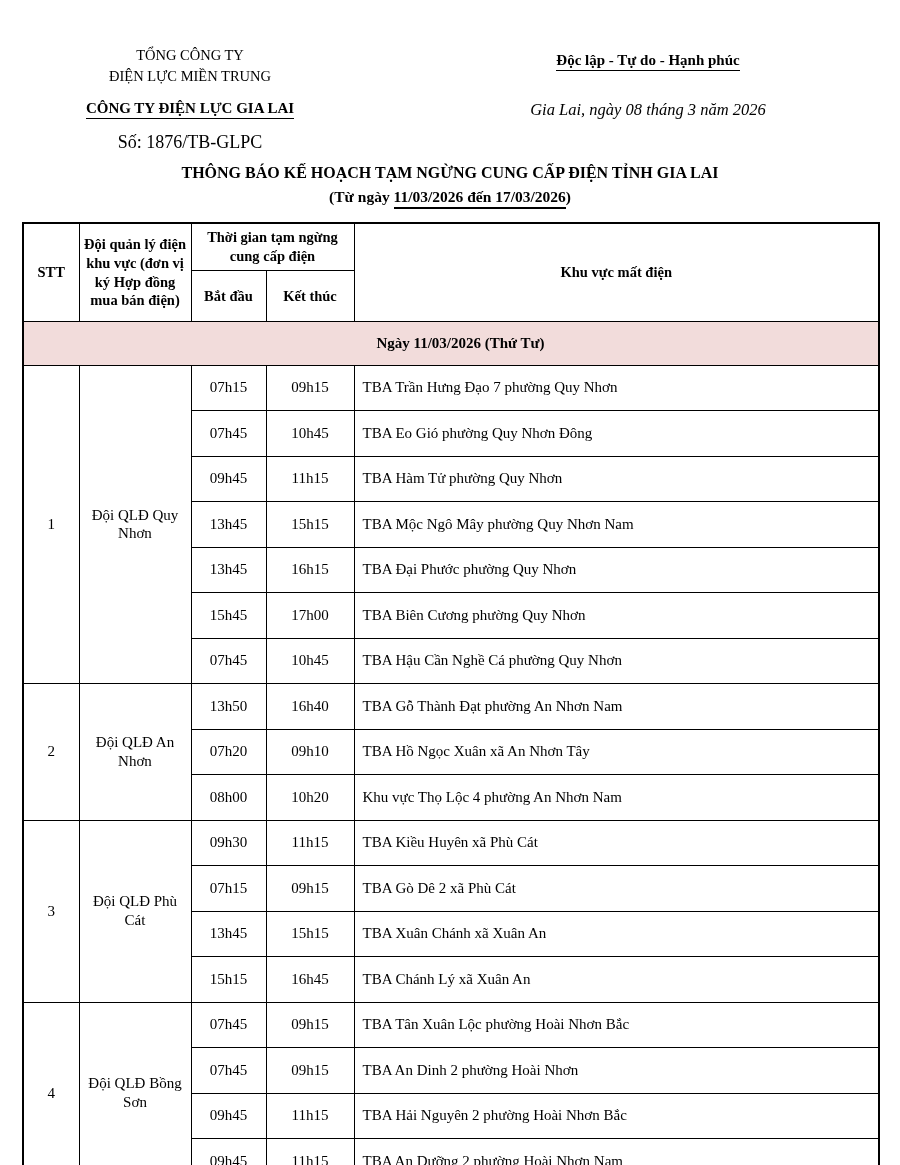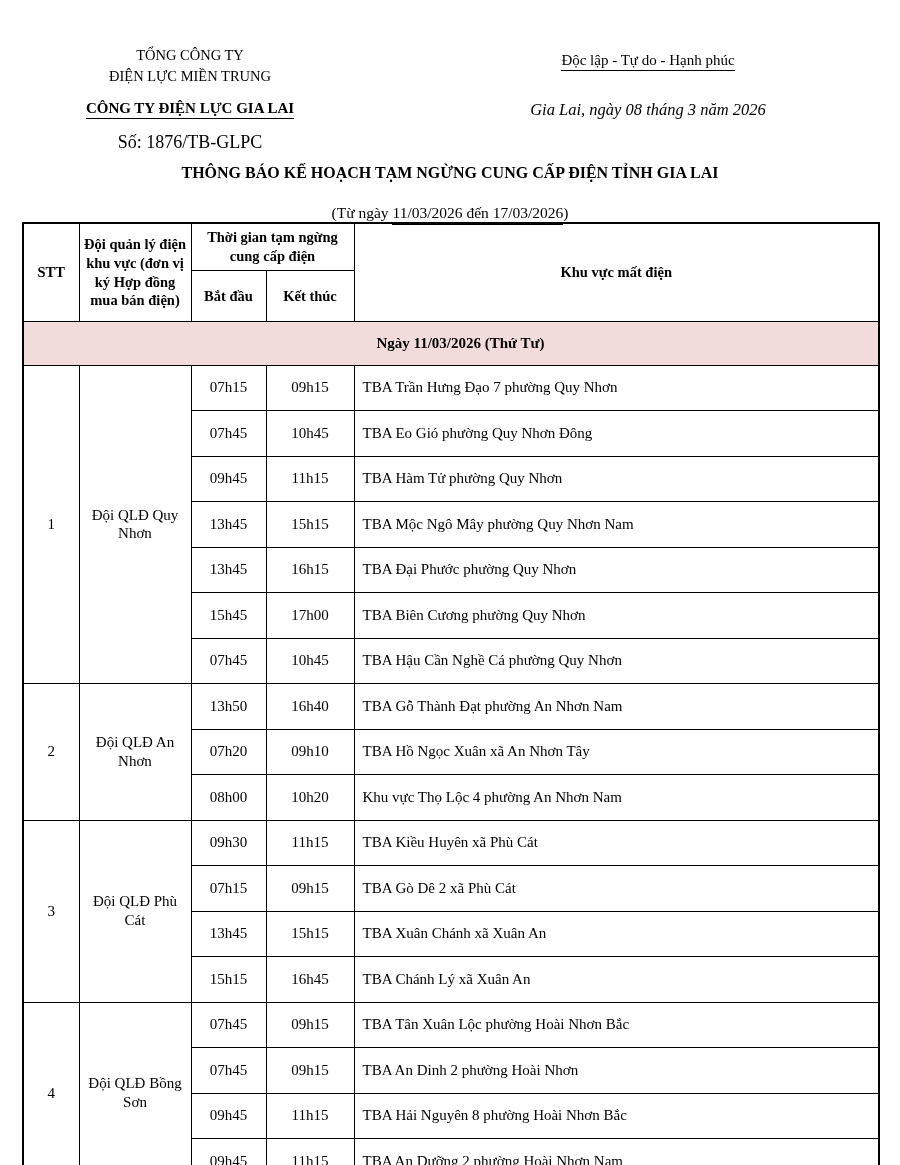--- a/index.html
+++ b/index.html
@@ -46,21 +46,21 @@
     width: 420px;
     text-align: center;
     line-height: 1.5;
   }
   .header-right .national-motto-1 {
     font-size: 15px;
     font-weight: bold;
   }
   .header-right .national-motto-2 {
     font-size: 15px;
-    font-weight: normal;
+    font-weight: bold;
     margin-top: 1px;
   }
   .header-right .national-motto-2 span {
     border-bottom: 1.5px solid #000;
     padding-bottom: 2px;
   }
   .header-right .date-line {
     font-size: 16.5px;
     font-style: italic;
     margin-top: 26px;
@@ -73,22 +73,22 @@
     width: 900px;
     text-align: center;
     line-height: 1.4;
   }
   .title-main {
     font-size: 16px;
     font-weight: bold;
   }
   .title-sub {
     font-size: 15.5px;
-    font-weight: normal;
-    margin-top: 18px;
+    font-weight: bold;
+    margin-top: 2px;
   }
   .title-sub .sub-underline {
     border-bottom: 2px solid #000;
     padding-bottom: 2px;
   }
   
   .doc-table {
     position: absolute;
     left: 22px;
     top: 222px;
@@ -256,21 +256,21 @@
           <td class="cell-left">TBA Tân Xuân Lộc phường Hoài Nhơn Bắc</td>
         </tr>
         <tr>
           <td class="cell-center">07h45</td>
           <td class="cell-center">09h15</td>
           <td class="cell-left">TBA An Dinh 2 phường Hoài Nhơn</td>
         </tr>
         <tr>
           <td class="cell-center">09h45</td>
           <td class="cell-center">11h15</td>
-          <td class="cell-left">TBA Hải Nguyên 8 phường Hoài Nhơn Bắc</td>
+          <td class="cell-left">TBA Hải Nguyên 2 phường Hoài Nhơn Bắc</td>
         </tr>
         <tr>
           <td class="cell-center">09h45</td>
           <td class="cell-center">11h15</td>
           <td class="cell-left">TBA An Dưỡng 2 phường Hoài Nhơn Nam</td>
         </tr>
       </tbody>
   </table>
 
 </div>

